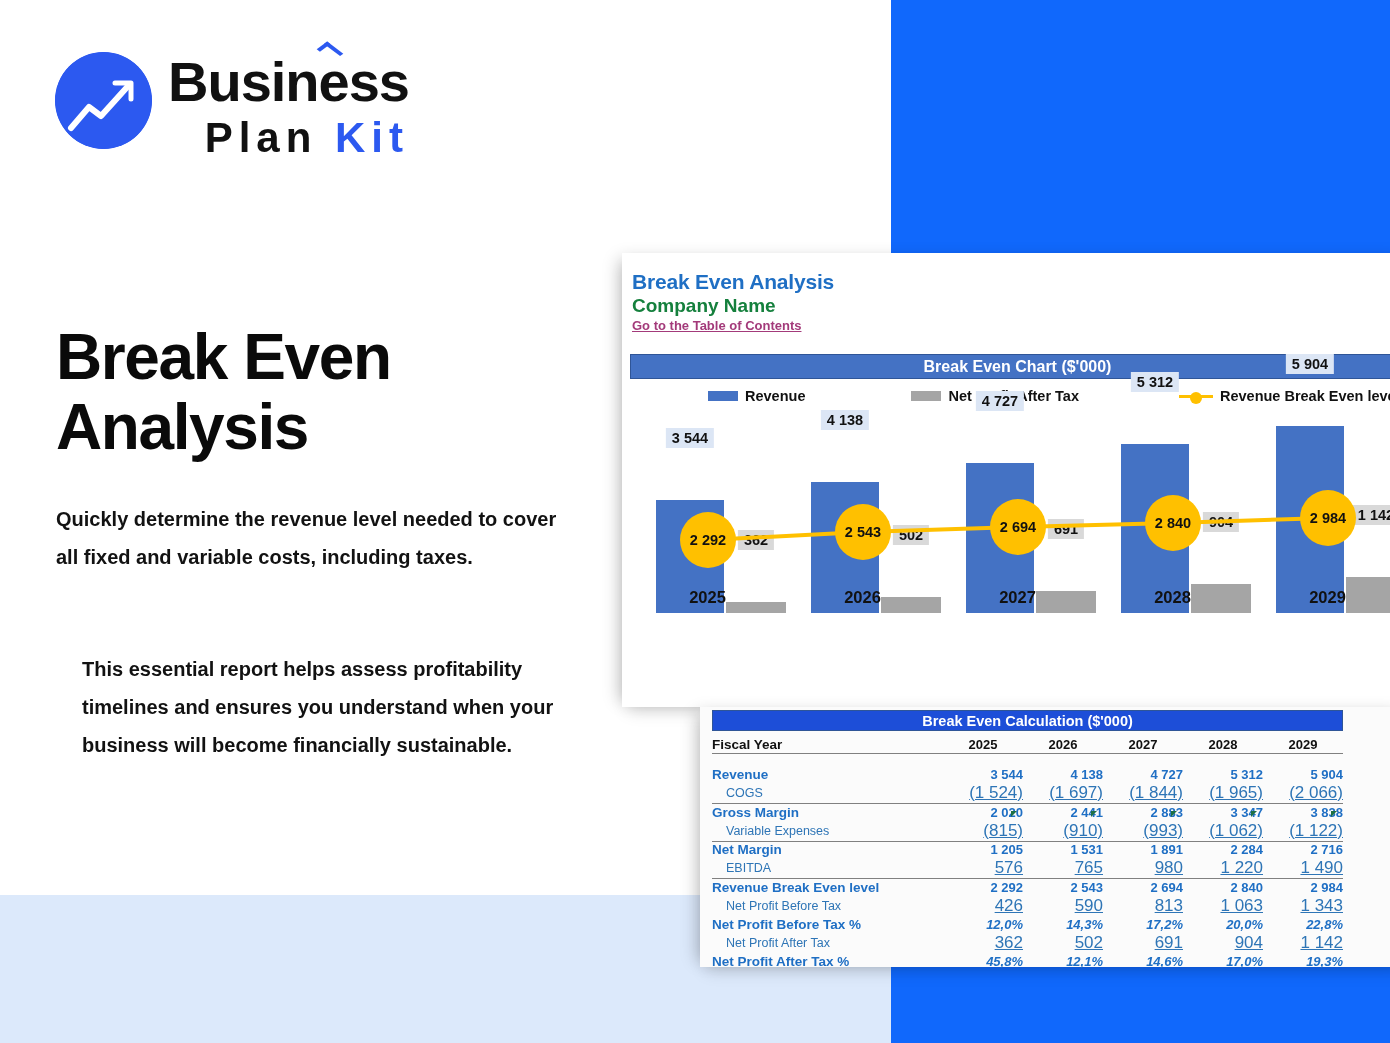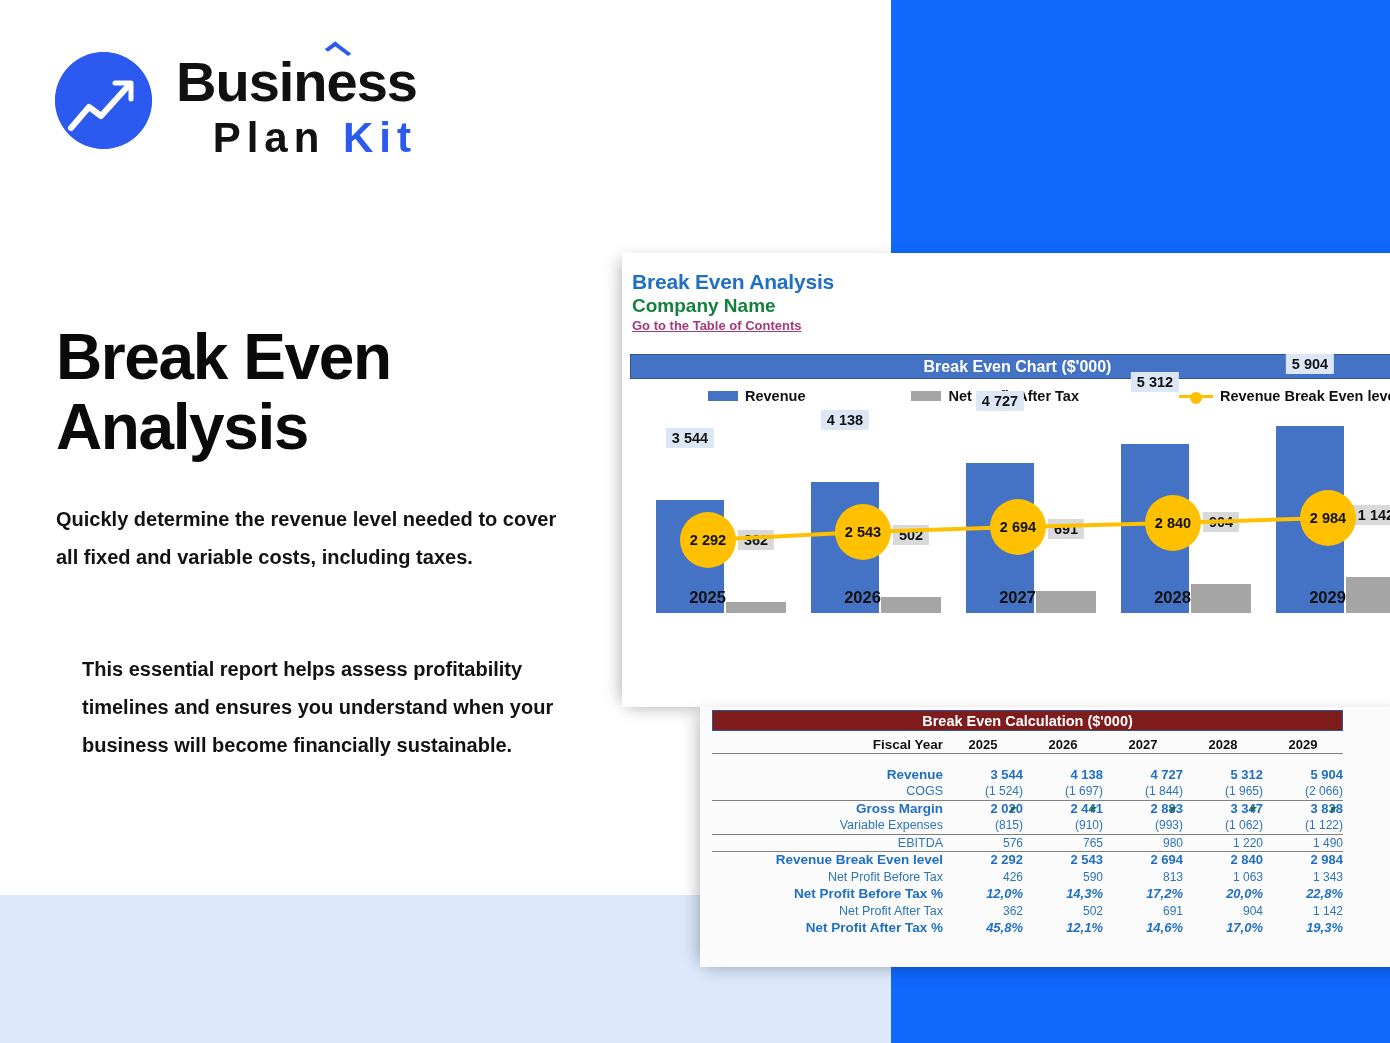--- a/index.html
+++ b/index.html
@@ -24,21 +24,21 @@
     position:absolute; left:0; top:895px; width:891px; height:148px;
     background:#DCE9FB;
   }
 
   
   .logo { position:absolute; left:55px; top:52px; width:400px; height:110px; }
   .logo-mark {
     position:absolute; left:0; top:0; width:97px; height:97px;
     border-radius:50%; background:#2C59F0; overflow:hidden;
   }
-  .logo-text { position:absolute; left:113px; top:2px;margin-left:8px; }
+  .logo-text { position:absolute; left:113px; top:2px; }
   .logo-line1 {
     font-size:56px; font-weight:bold; letter-spacing:-1px; color:#111111;
     line-height:56px; position:relative; white-space:nowrap;
   }
   .logo-hat {
     position:absolute; left:152px; top:-9px; width:20px; height:13px;
     border-left:4px solid #2C59F0; border-top:4px solid #2C59F0;
     transform:rotate(45deg) skew(-8deg,-8deg);
   }
   .logo-line2 {
@@ -136,38 +136,38 @@
   .be-line { position:absolute; left:0; top:0; width:775px; height:245px; z-index:3; }
 
   
   .table-card {
     position:absolute; left:700px; top:707px; width:712px; height:260px;
     background:#FBFBFB;
     box-shadow:-9px 0 16px -6px rgba(0,0,0,0.22), 0 9px 16px -6px rgba(0,0,0,0.18);
   }
   .tbl-header {
     position:absolute; left:12px; top:3px; width:631px; height:21px;
-    background:#7f1d1d; border:1px solid #2F5597;
+    background:#1d4ed8; border:1px solid #2F5597;
     color:#fff; font-size:14.5px; font-weight:bold;
     display:flex; align-items:center; justify-content:center;
   }
   table.calc {
     position:absolute; left:12px; top:29px; width:631px;
     border-collapse:collapse; font-size:13px; color:#2E75B6;
   }
   table.calc td { padding:0; height:17px; vertical-align:middle; }
-  td.lbl { width:231px; text-align:right; color:#111; font-weight:bold; font-size:13.5px; }
+  td.lbl { width:231px; text-align:left; color:#111; font-weight:bold; font-size:13.5px; }
   td.num { width:80px; text-align:right; padding-right:14px; white-space:nowrap; }
   tr.spacer td { height:13px; }
   tr.head td.lbl { color:#111; font-weight:bold; font-size:13.5px; }
   tr.head td.num { color:#111; font-weight:bold; text-align:center; padding-right:0; }
   tr.bold td.num { font-weight:bold; color:#1F6FC4; }
   tr.bold td.lbl { color:#1F6FC4; font-weight:bold; }
   tr.sub td.lbl { color:#2E75B6; font-weight:normal; padding-left:14px; font-size:12.5px; }
-  tr.sub td.num { color:#2E75B6; font-weight:normal; font-size:12px; }
+  tr.sub td.num { color:#2E75B6; font-weight:normal; font-size:17px;text-decoration:underline; }
   tr.pct td.num { font-style:italic; font-weight:bold; color:#1F6FC4; }
   tr.pct td.lbl { color:#1F6FC4; font-weight:bold; }
   tr.rule td { border-bottom:1.5px solid #808080; }
   .flagwrap { position:relative; }
   .flag {
     position:absolute; right:6px; top:-10px;
     width:0; height:0; border-left:6px solid #1E7145; border-bottom:6px solid transparent;
   }
 </style>
 </head>
@@ -314,20 +314,28 @@
             <td class="num">3 838</td>
           </tr>
           <tr class="sub rule">
             <td class="lbl">Variable Expenses</td>
             <td class="num flagwrap"><span class="flag"></span>(815)</td>
             <td class="num flagwrap"><span class="flag"></span>(910)</td>
             <td class="num flagwrap"><span class="flag"></span>(993)</td>
             <td class="num flagwrap"><span class="flag"></span>(1 062)</td>
             <td class="num flagwrap"><span class="flag"></span>(1 122)</td>
           </tr>
+          <tr class="bold">
+            <td class="lbl">Net Margin</td>
+            <td class="num">1 205</td>
+            <td class="num">1 531</td>
+            <td class="num">1 891</td>
+            <td class="num">2 284</td>
+            <td class="num">2 716</td>
+          </tr>
           <tr class="sub rule">
             <td class="lbl">EBITDA</td>
             <td class="num">576</td>
             <td class="num">765</td>
             <td class="num">980</td>
             <td class="num">1 220</td>
             <td class="num">1 490</td>
           </tr>
           <tr class="bold">
             <td class="lbl">Revenue Break Even level</td>

